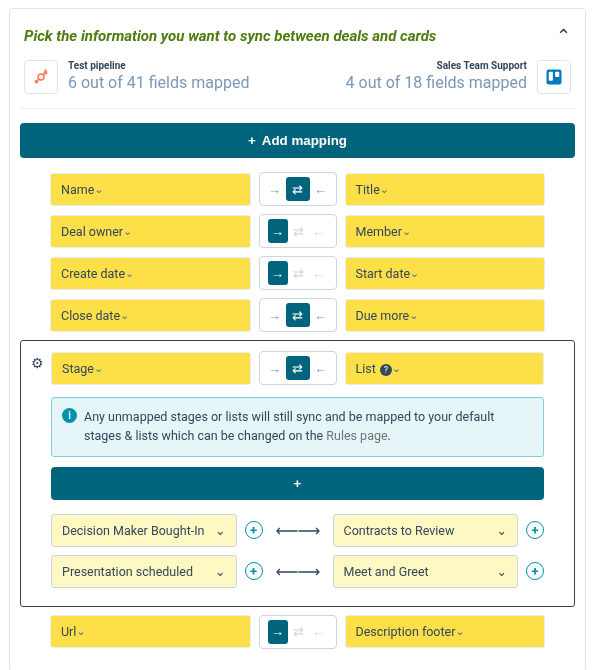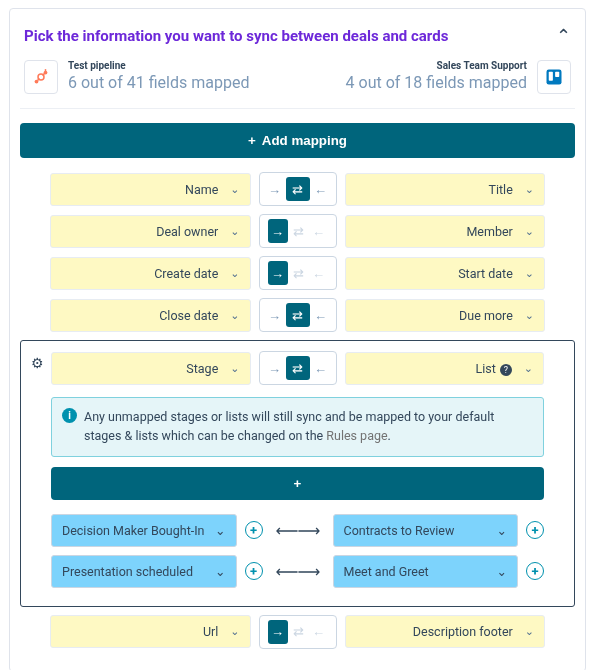--- a/index.html
+++ b/index.html
@@ -1,42 +1,42 @@
 <!DOCTYPE html>
 <html><head>
 <meta charset="utf-8">
 <style>
 * { box-sizing: border-box; margin: 0; padding: 0; }
 body { font-family: -apple-system, BlinkMacSystemFont, "Segoe UI", Roboto, sans-serif; background: #fff; padding: 8px; font-size: 13px; color: #33475b; }
 .card { border: 1px solid #dfe3eb; border-radius: 4px; padding: 16px 10px 18px 10px; width: 577px; margin: 0 auto; }
 .header-row { display: flex; align-items: center; justify-content: space-between; padding: 0 4px 14px 4px; }
-.header-title { font-weight: 700; font-size: 15px; color: #6d28d9; }
+.header-title { font-weight: 700; font-size: 15px; color: #4d7c0f; font-style: italic; }
 .chevron-collapse { font-size: 18px; color: #33475b; }
 .pipelines { display: flex; gap: 16px; padding: 0 4px 14px 4px; border-bottom: 1px solid #eceff4; }
 .pipe-block { display: flex; gap: 10px; align-items: flex-start; flex: 1; }
 .pipe-block.right { justify-content: flex-end; text-align: right; }
 .pipe-icon { width: 34px; height: 34px; border: 1px solid #dfe3eb; border-radius: 4px; display: flex; align-items: center; justify-content: center; }
 .pipe-info .name { font-weight: 700; font-size: 10px; color: #33475b; }
 .pipe-info .sub { font-size: 16px; color: #7c98b6; margin-top: 2px; }
 .add-btn { background: #00657c; color: #fff; border: none; border-radius: 4px; padding: 10px; width: 100%; margin: 14px 0 10px 0; font-weight: 600; display: flex; align-items: center; justify-content: center; gap: 6px; cursor: pointer; }
 .row { display: flex; gap: 8px; align-items: center; padding: 4px 30px; }
-.select { flex: 1; background: #fef9c3; border: 1px solid #e7ecf2; border-radius: 3px; padding: 8px 10px; display: flex; align-items: center; justify-content: flex-end; font-size: 12.5px; color: #33475b; cursor: pointer; min-width: 0; gap: 12px; }
+.select { flex: 1; background: #fde047; border: 1px solid #e7ecf2; border-radius: 3px; padding: 8px 10px; display: flex; align-items: center; justify-content: flex-start; font-size: 12.5px; color: #33475b; cursor: pointer; min-width: 0; }
 .select .chev { font-size: 11px; color: #516f90; }
 .dir-box { width: 78px; height: 34px; border: 1px solid #cbd6e2; border-radius: 4px; display: flex; align-items: center; justify-content: center; gap: 2px; background: #fff; flex-shrink: 0; }
 .arrow { width: 18px; text-align:center; font-size: 13px; color: #7c98b6; }
 .swap { background: #00657c; color:#fff; border-radius: 3px; width: 24px; height: 24px; display:flex; align-items:center; justify-content:center; font-size: 13px; }
 .oneway .arrow.left { color: #cbd6e2; }
 .sub-card { border: 1px solid #33475b; border-radius: 3px; margin: 4px 0; padding: 6px 0 14px 0; position: relative; }
 .gear { position: absolute; left: 10px; top: 14px; color: #33475b; font-size: 14px; }
 .info-box { margin: 8px 30px 10px 30px; background: #e5f5f8; border: 1px solid #7fd1de; border-radius: 3px; padding: 10px 12px 10px 32px; font-size: 12.5px; line-height: 1.5; position: relative; color: #33475b; }
 .info-box .info-icon { position:absolute; left: 10px; top: 10px; background:#0091ae; color:#fff; width:15px; height:15px; border-radius:50%; display:flex; align-items:center; justify-content:center; font-size:10px; font-weight:700; }
 .info-box a { color: #737373; text-decoration: none; }
 .add-sub-btn { margin: 0 30px 10px 30px; background: #00657c; color:#fff; border:none; border-radius:4px; padding:9px; width: calc(100% - 60px); font-weight:600; display:flex; align-items:center; justify-content:center; gap:6px; cursor:pointer; }
 .sub-row { display:flex; gap:8px; align-items:center; padding: 4px 30px; }
-.sub-select { flex:1; border:1px solid #cbd6e2; border-radius:3px; padding:8px 10px; display:flex; justify-content:space-between; align-items:center; font-size:12.5px; background:#7dd3fc; cursor:pointer; }
+.sub-select { flex:1; border:1px solid #cbd6e2; border-radius:3px; padding:8px 10px; display:flex; justify-content:space-between; align-items:center; font-size:12.5px; background:#fef9c3; cursor:pointer; }
 .plus-circle { width:18px; height:18px; border:1.5px solid #0091ae; border-radius:50%; display:flex; align-items:center; justify-content:center; color:#0091ae; font-size:13px; font-weight:700; cursor:pointer; flex-shrink:0; }
 .dbl-arrow { width:54px; text-align:center; font-size:16px; letter-spacing:-1px; color:#33475b; flex-shrink:0; }
 .qmark { display:inline-block; width:12px; height:12px; background:#33475b; color:#fff; border-radius:50%; font-size:9px; text-align:center; line-height:12px; margin-left:4px; }
 </style>
 </head>
 <body>
 
 <div class="card">
 
   <div class="header-row">

